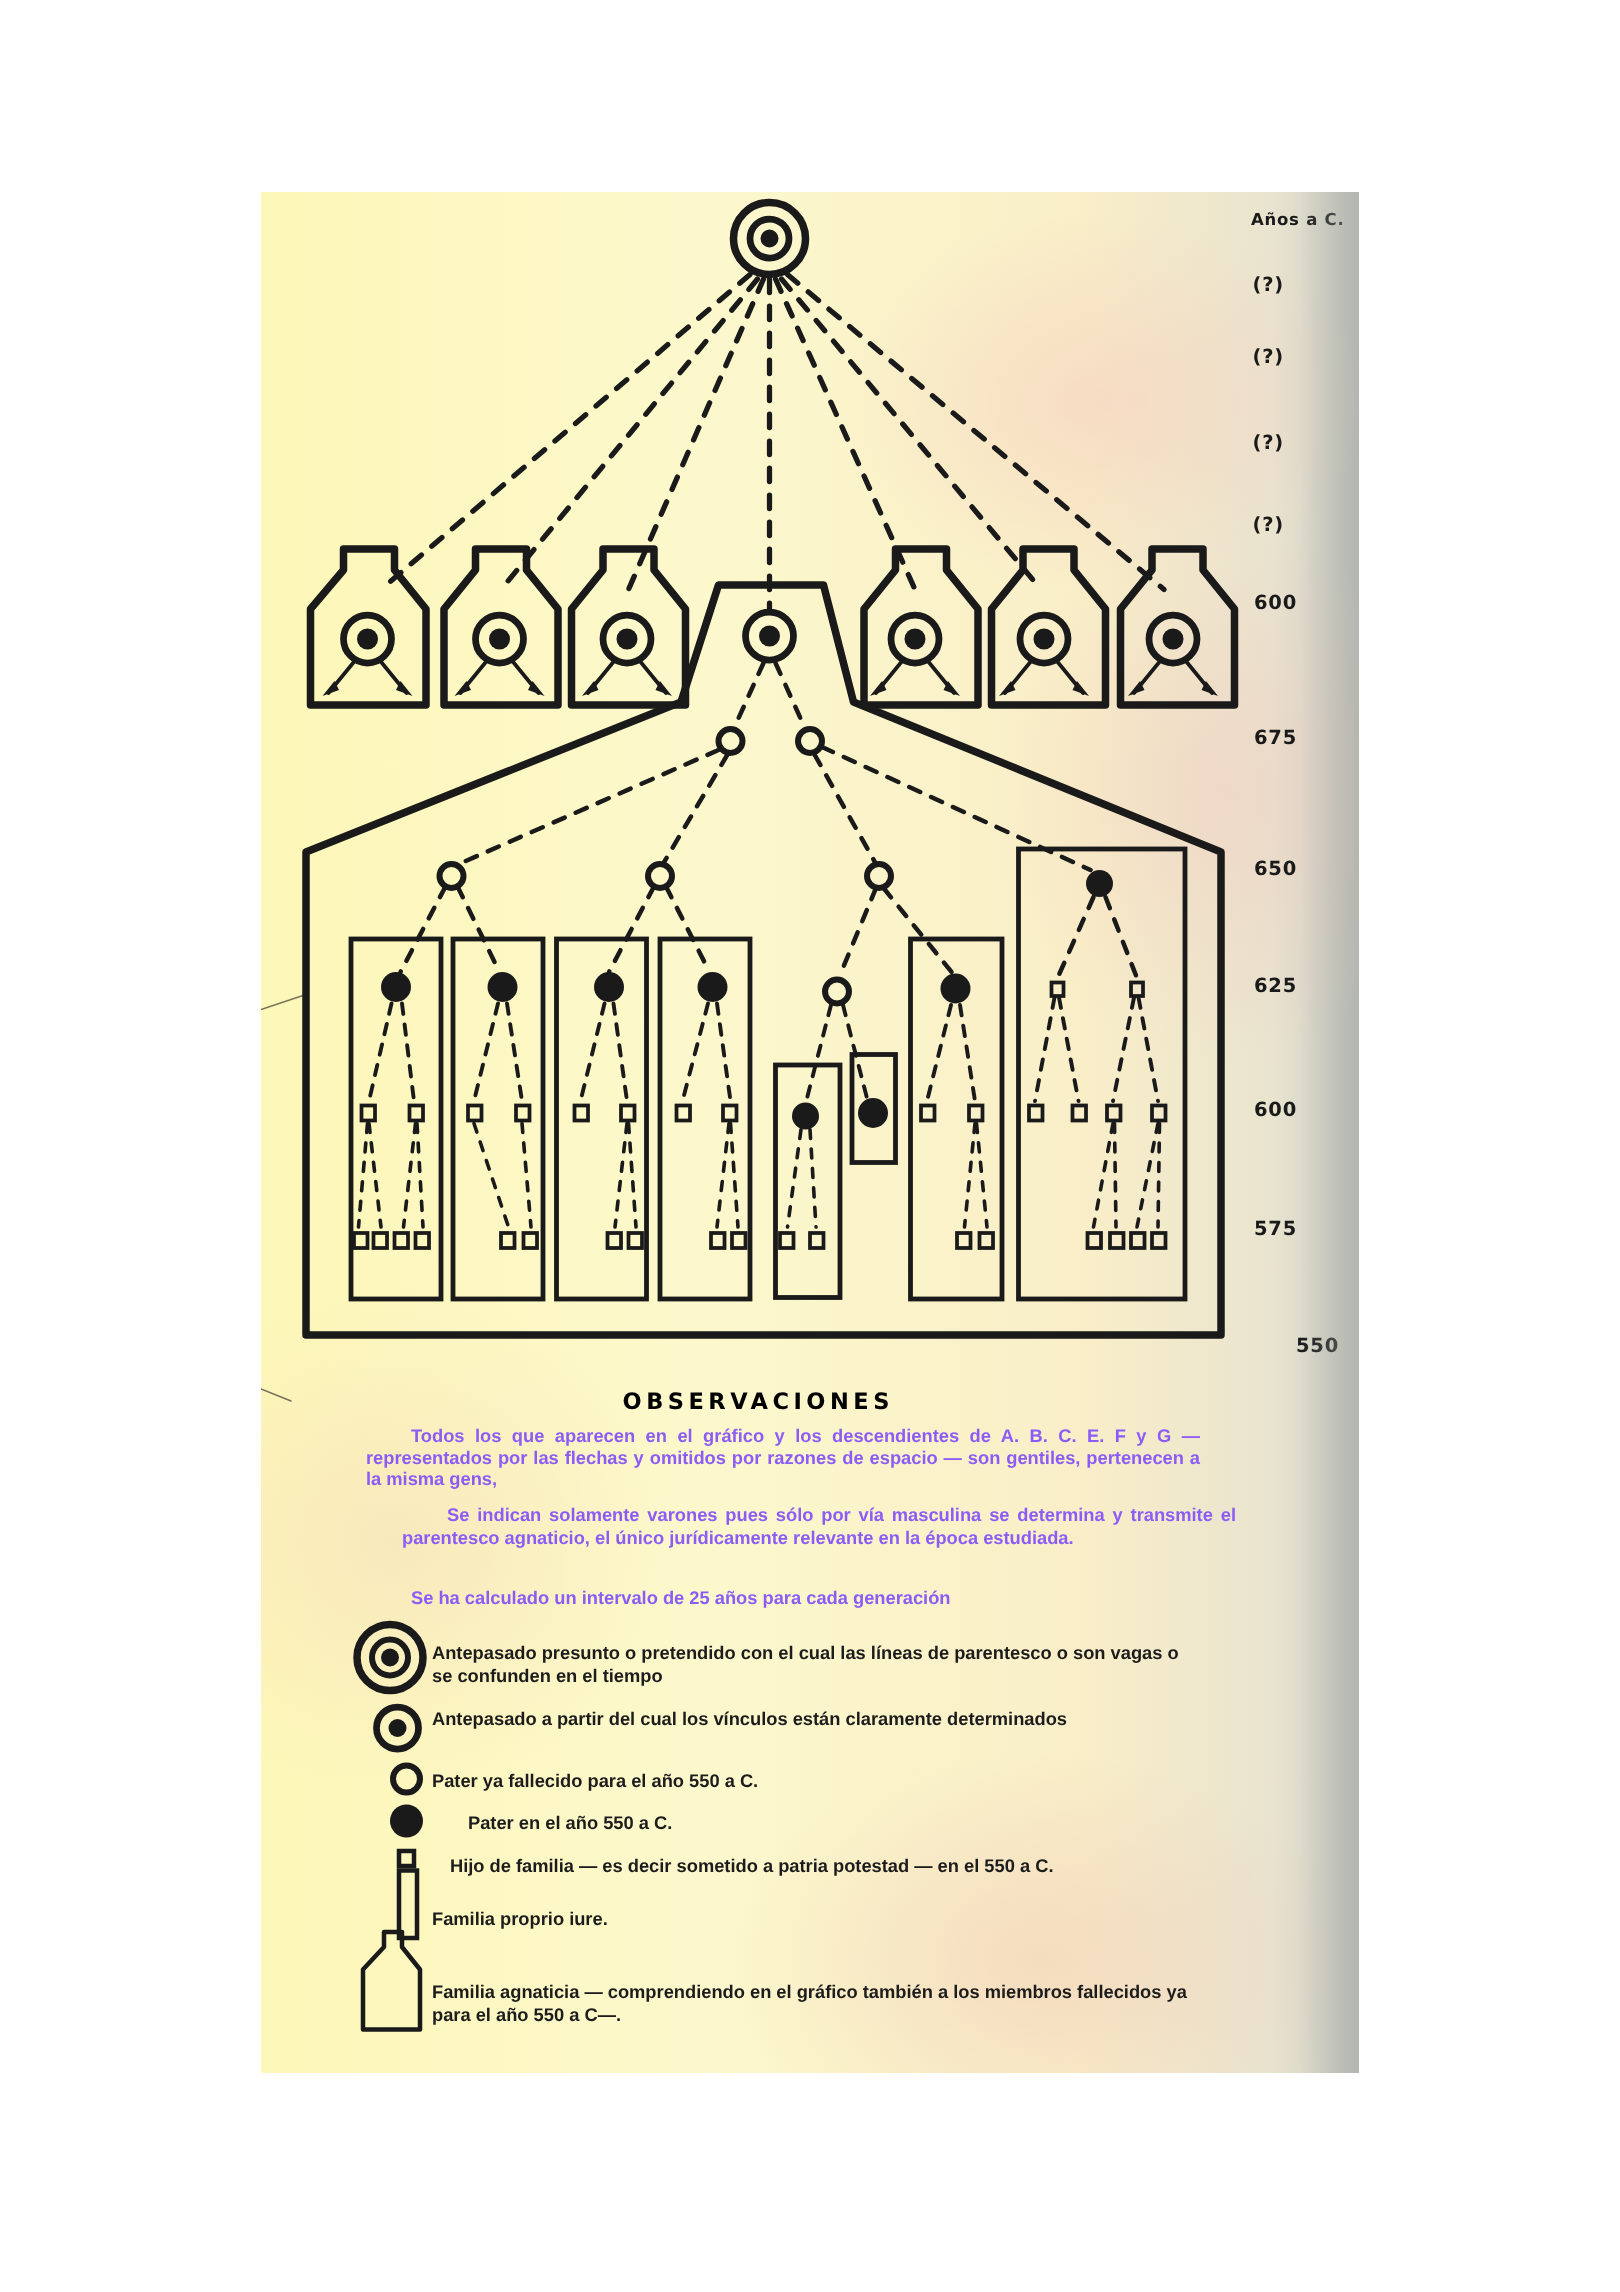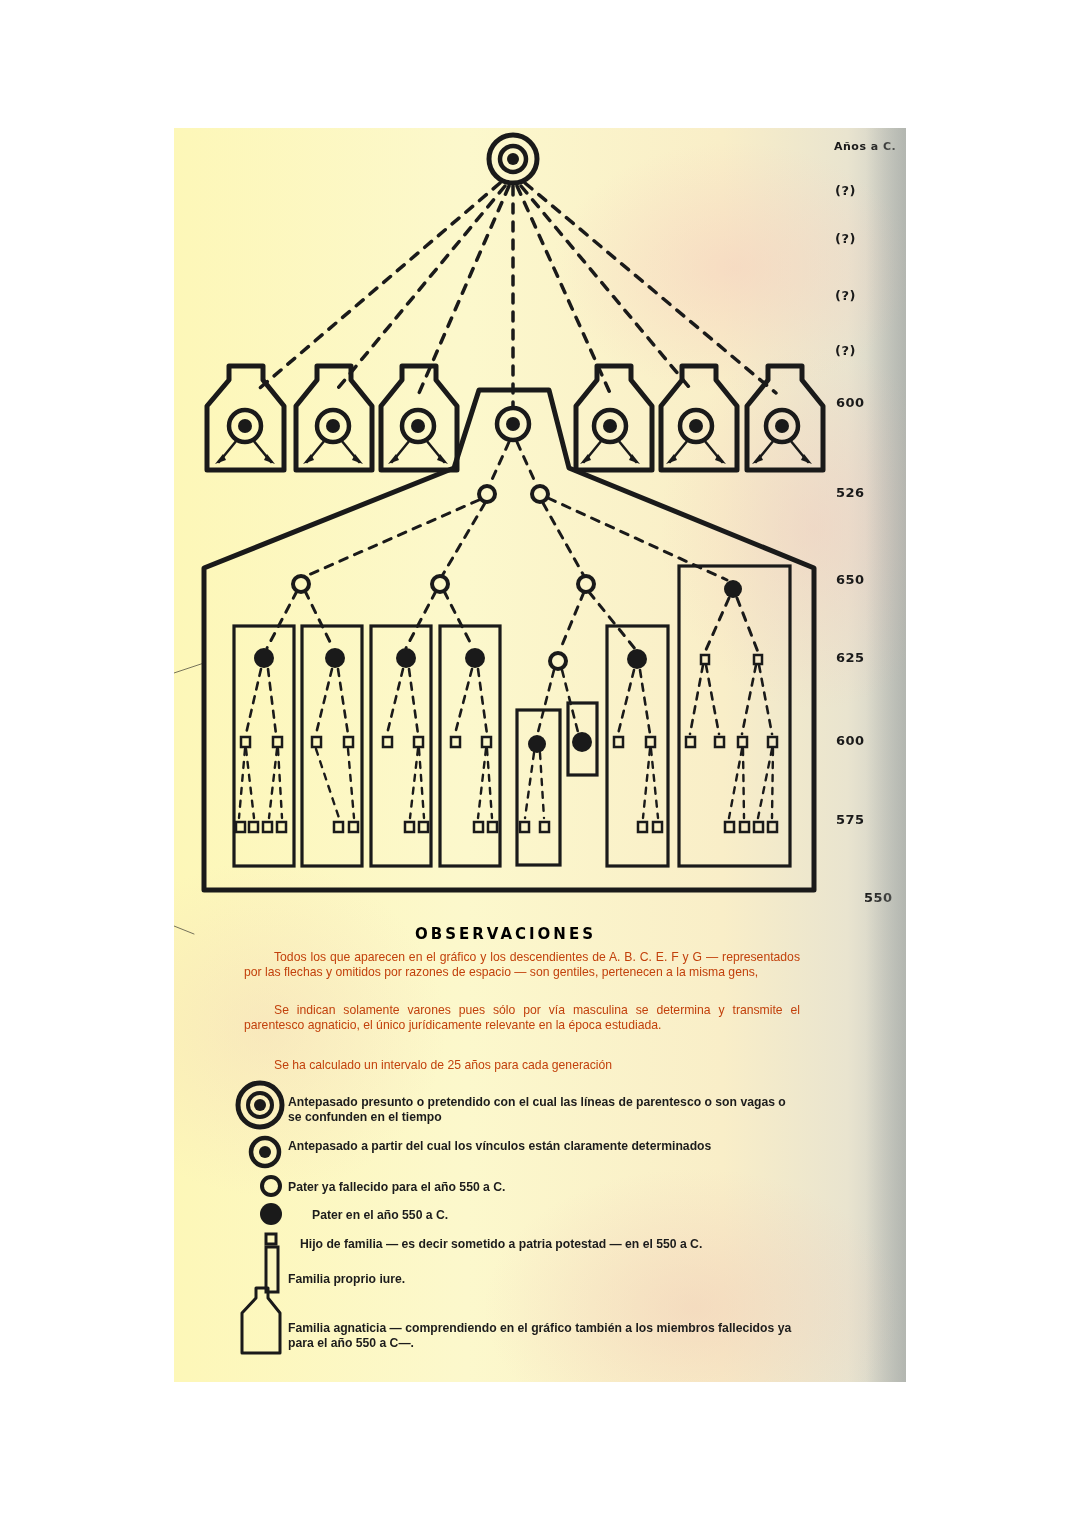--- a/index.html
+++ b/index.html
@@ -11,21 +11,21 @@
       radial-gradient(ellipse 300px 200px at 520px 1180px, rgba(238,196,180,0.45), transparent 70%),
       radial-gradient(ellipse 260px 240px at 90px 900px, rgba(240,205,185,0.35), transparent 70%),
       linear-gradient(90deg,#fdf7b8 0%,#fcf8cc 40%,#f9eec8 75%,#e9e4cf 92%,#c9cbc4 100%);
   }
   .page::after{content:"";position:absolute;right:0;top:0;width:40px;height:100%;
     background:linear-gradient(90deg,rgba(190,190,185,0) 0%,rgba(160,165,160,0.55) 100%);}
   svg.diagram{position:absolute;left:0;top:0;}
   .scale{position:absolute;left:0;top:0;width:100%;height:100%;pointer-events:none;}
   .scale-label{position:absolute;font-family:"DejaVu Sans",sans-serif;font-weight:bold;font-size:13px;color:#1a1a1a;letter-spacing:0.5px;}
   .obs-title{position:absolute;left:415px;top:925px;font-family:"DejaVu Sans",sans-serif;font-weight:bold;font-size:15px;letter-spacing:3px;color:#000000;}
-  .para{position:absolute;left:244px;width:556px;font-family:"Liberation Sans",sans-serif;font-size:12.2px;line-height:14.5px;color:#c2410c;font-weight:normal;text-align:justify;}
+  .para{position:absolute;left:244px;width:556px;font-family:"Liberation Sans",sans-serif;font-size:12.2px;line-height:14.5px;color:#8b5cf6;font-weight:bold;text-align:justify;}
   .para .ind{display:inline-block;width:30px;}
   .legend-row{position:absolute;display:flex;align-items:center;}
   .legend-text{font-family:"Liberation Sans",sans-serif;font-size:12.2px;line-height:14.5px;font-weight:bold;color:#1c1c1c;}
 </style>
 </head>
 <body>
 
 <div class="page">
 
   <svg class="diagram" width="732" height="1254" viewBox="0 0 732 1254">
@@ -278,35 +278,35 @@
     </g>
   </svg>
 
   <div class="scale">
     <span class="scale-label" style="left:660px;top:12px;font-size:11px;">Años a C.</span>
     <span class="scale-label" style="left:661px;top:55px;">(?)</span>
     <span class="scale-label" style="left:661px;top:103px;">(?)</span>
     <span class="scale-label" style="left:661px;top:160px;">(?)</span>
     <span class="scale-label" style="left:661px;top:215px;">(?)</span>
     <span class="scale-label" style="left:662px;top:267px;">600</span>
-    <span class="scale-label" style="left:662px;top:357px;">526</span>
+    <span class="scale-label" style="left:662px;top:357px;">675</span>
     <span class="scale-label" style="left:662px;top:444px;">650</span>
     <span class="scale-label" style="left:662px;top:522px;">625</span>
     <span class="scale-label" style="left:662px;top:605px;">600</span>
     <span class="scale-label" style="left:662px;top:684px;">575</span>
     <span class="scale-label" style="left:662px;top:762px;margin-left:28px;">550</span>
   </div>
 </div>
 
 <div class="obs-title">OBSERVACIONES</div>
 
 <div class="para" style="top:950px;">
   <span class="ind"></span><span>Todos los que aparecen en el gráfico y los descendientes de A. B. C. E. F y G — representados por las flechas y omitidos por razones de espacio — son gentiles, pertenecen a la misma gens,</span>
 </div>
-<div class="para" style="top:1003px;">
+<div class="para" style="top:1003px;margin-left:24px;">
   <span class="ind"></span><span>Se indican solamente varones pues sólo por vía masculina se determina y transmite el parentesco agnaticio, el único jurídicamente relevante en la época estudiada.</span>
 </div>
 <div class="para" style="top:1058px;">
   <span class="ind"></span><span>Se ha calculado un intervalo de 25 años para cada generación</span>
 </div>
 
 <div class="legend-row" style="left:288px;top:1095px;width:510px;">
   <span class="legend-text">Antepasado presunto o pretendido con el cual las líneas de parentesco o son vagas o se confunden en el tiempo</span>
 </div>
 <div class="legend-row" style="left:288px;top:1139px;width:510px;">

